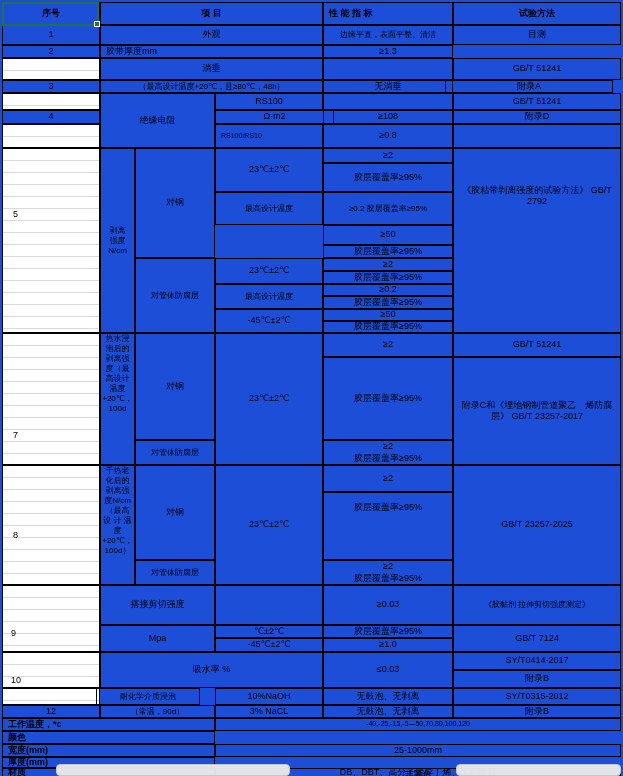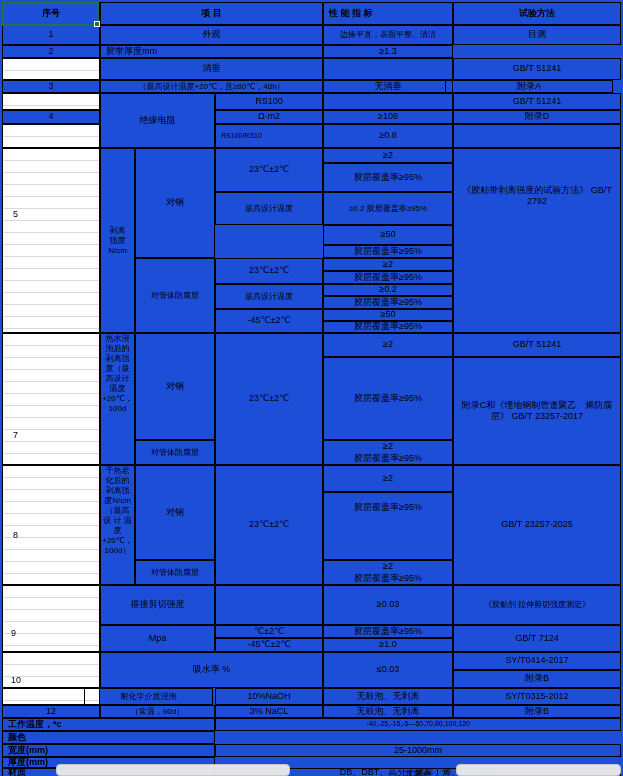--- a/index.html
+++ b/index.html
@@ -99,21 +99,21 @@
       </div>
       <div class="cell grid" style="left: 2px; top: 124px; width: 98px; height: 24px;">
         <span></span>
       </div>
       <div class="cell" style="left: 100px; top: 93px; width: 115px; height: 55px;">
         <span>绝缘电阻</span>
       </div>
       <div class="cell" style="left: 215px; top: 93px; width: 108px; height: 17px;">
         <span>RS100</span>
       </div>
-      <div class="cell" style="left: 215px; top: 110px; width: 108px; height: 14px;">
+      <div class="cell" style="left: 215px; top: 110px; width: 119px; height: 14px;">
         <span>Ω·m2</span>
       </div>
       <div class="cell tiny left" style="left: 215px; top: 124px; width: 108px; height: 24px;">
         <span>RS100/RS10</span>
       </div>
       <div class="cell" style="left: 323px; top: 93px; width: 130px; height: 17px;">
         <span></span>
       </div>
       <div class="cell" style="left: 323px; top: 110px; width: 130px; height: 14px;">
         <span>≥108</span>
@@ -299,21 +299,21 @@
       </div>
       <div class="cell" style="left: 453px; top: 670px; width: 168px; height: 18px;">
         <span>附录B</span>
       </div>
       <div class="cell grid" style="left: 2px; top: 688px; width: 98px; height: 17px;">
         <span></span>
       </div>
       <div class="cell" style="left: 2px; top: 705px; width: 98px; height: 13px;">
         <span>12</span>
       </div>
-      <div class="cell small" style="left: 84px; top: 688px; width: 129px; height: 17px;">
+      <div class="cell small" style="left: 96px; top: 688px; width: 104px; height: 17px;">
         <span>耐化学介质浸泡</span>
       </div>
       <div class="cell small" style="left: 100px; top: 705px; width: 115px; height: 13px;">
         <span>（常温，90d）</span>
       </div>
       <div class="cell" style="left: 215px; top: 688px; width: 108px; height: 17px;">
         <span>10%NaOH</span>
       </div>
       <div class="cell" style="left: 215px; top: 705px; width: 108px; height: 13px;">
         <span>3% NaCL</span>

